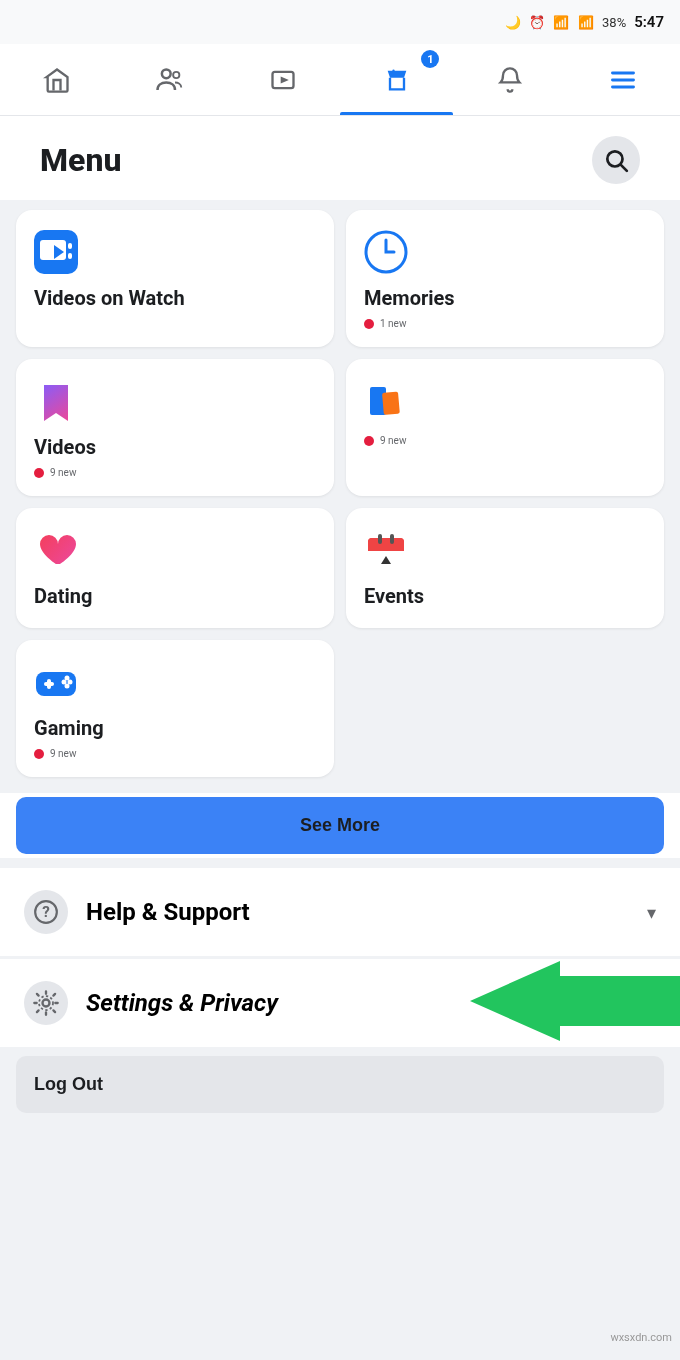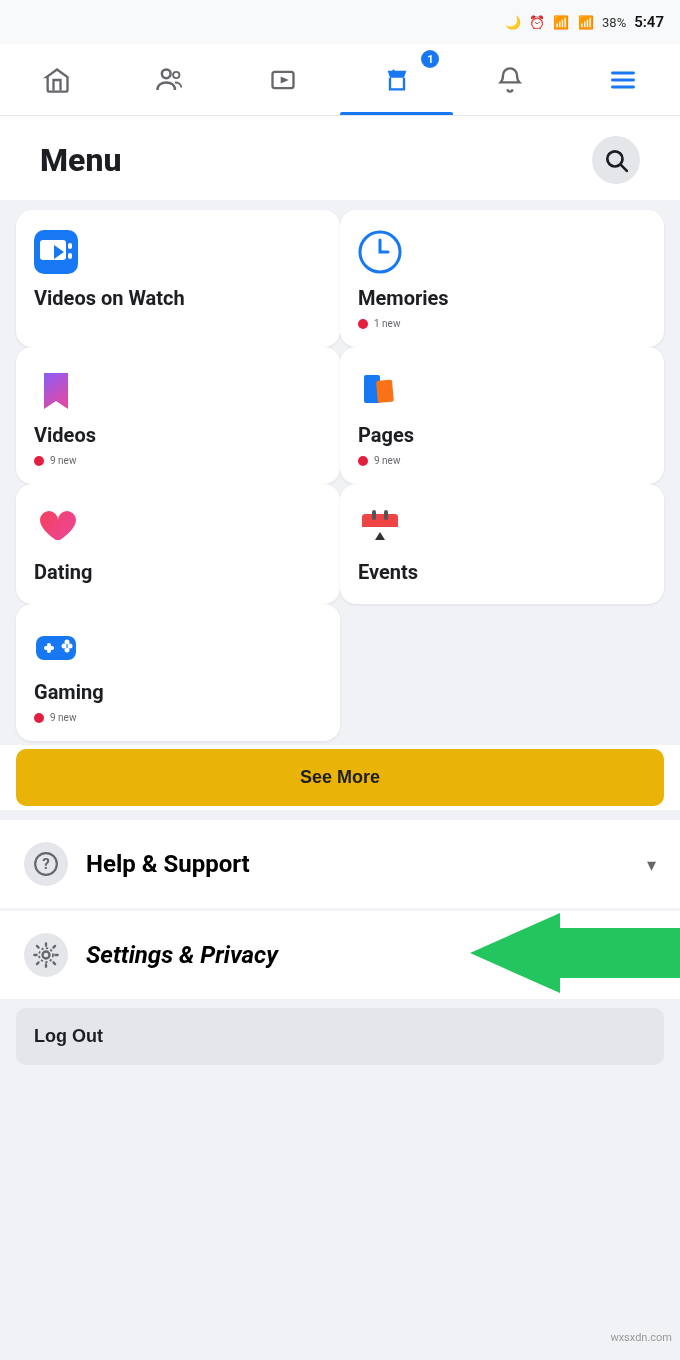--- a/index.html
+++ b/index.html
@@ -85,23 +85,24 @@
       align-items: center;
       justify-content: center;
       cursor: pointer;
       font-size: 24px;
       color: #1c1e21;
     }
 
     
     .menu-grid {
       background: #f0f2f5;
-      padding: 8px 16px 4px;
+      padding: 8px 16px 16px;
       display: grid;
       grid-template-columns: 1fr 1fr;
+      gap: 12px;
     }
     .menu-card {
       background: #fff;
       border-radius: 16px;
       padding: 20px 18px 18px;
       cursor: pointer;
       box-shadow: 0 1px 3px rgba(0,0,0,0.08);
       display: flex;
       flex-direction: column;
       gap: 8px;
@@ -137,21 +138,21 @@
     }
 
     
     .see-more-section {
       background: #fff;
       margin: 0 0 2px;
       padding: 4px 16px;
     }
     .see-more-btn {
       width: 100%;
-      background: #eab308;
+      background: #3b82f6;
       border: none;
       border-radius: 10px;
       padding: 18px;
       font-size: 18px;
       font-weight: 700;
       color: #1c1e21;
       cursor: pointer;
       text-align: center;
     }
 
@@ -325,21 +326,20 @@
     </div>
   </div>
 
   <div class="menu-card">
     <div class="menu-card-icon">
       <svg width="44" height="44" viewBox="0 0 44 44" fill="none">
         <rect x="6" y="8" width="16" height="28" rx="2" fill="#1877f2"></rect>
         <rect x="18" y="14" width="16" height="22" rx="2" fill="#f97316" transform="rotate(-5 18 14)"></rect>
       </svg>
     </div>
-    <span class="menu-card-label">Pages</span>
     <div class="menu-card-badge">
       <span class="badge-dot"></span>
       <span>9 new</span>
     </div>
   </div>
 
   <div class="menu-card">
     <div class="menu-card-icon">
       <svg width="44" height="44" viewBox="0 0 44 44" fill="none">
         <path d="M22 36s-16-10-16-20a9 9 0 0118 0 9 9 0 0118 0c0 10-16 20-16 20z" fill="url(#heartGrad)"></path>

